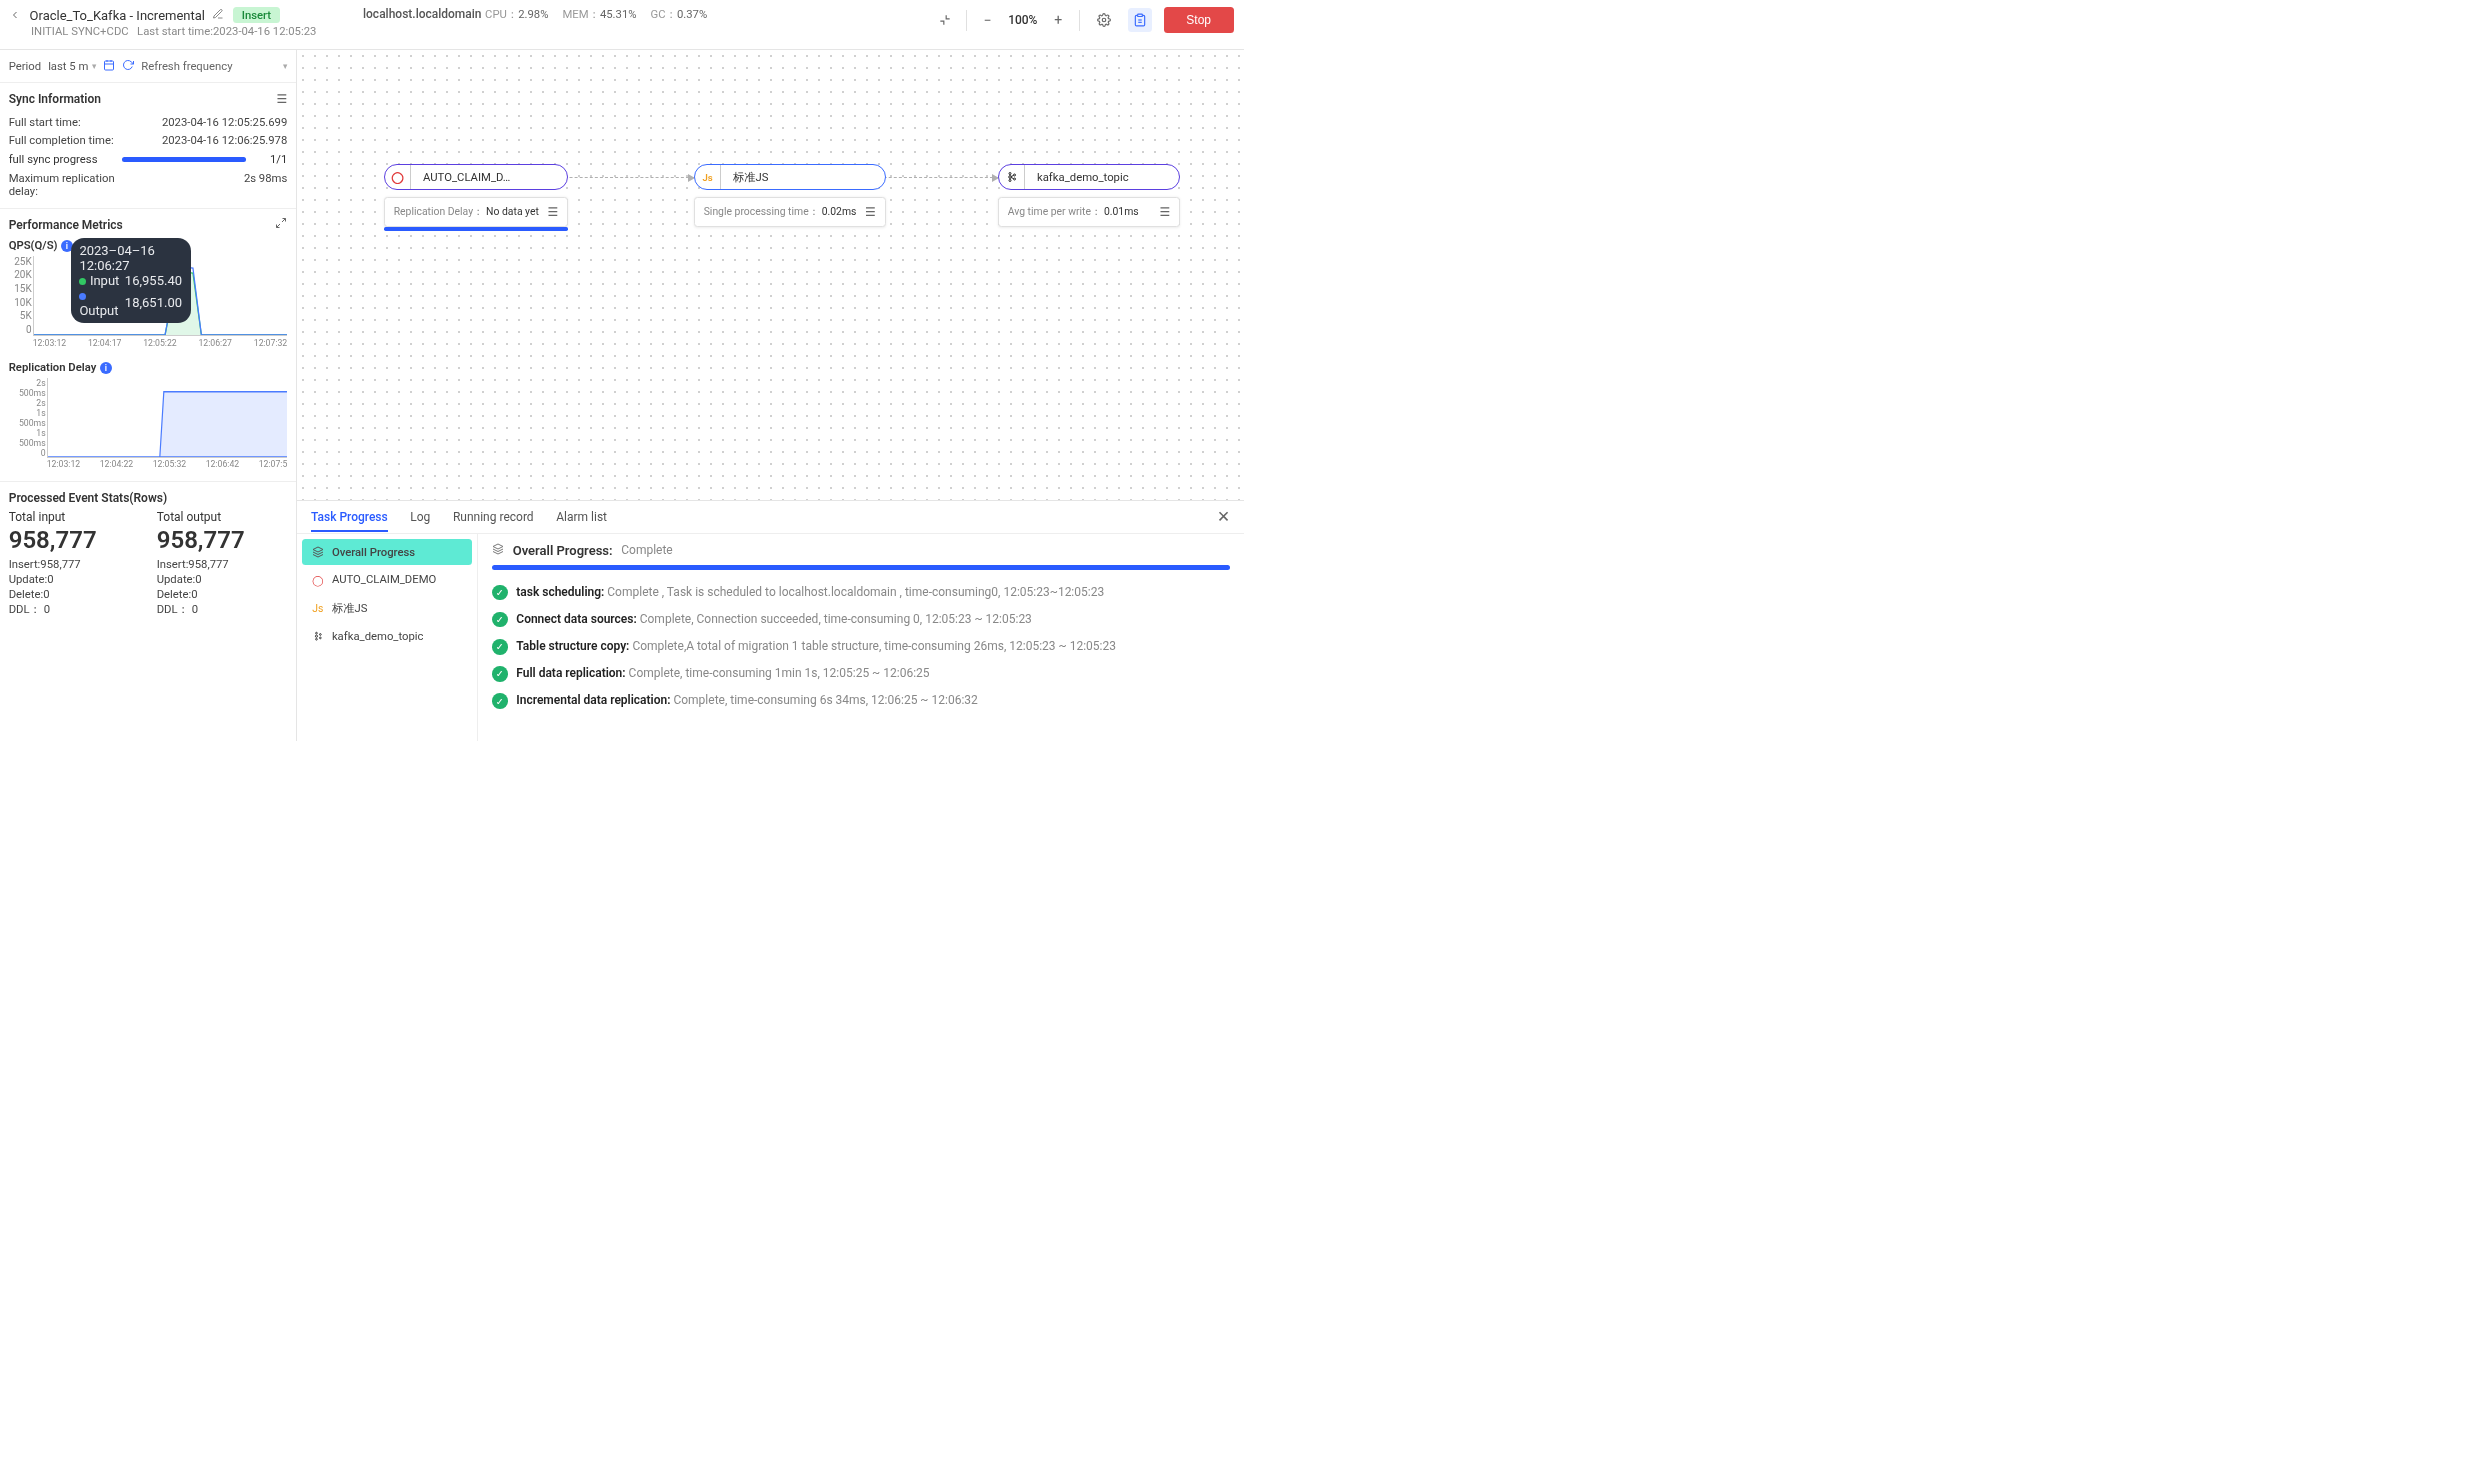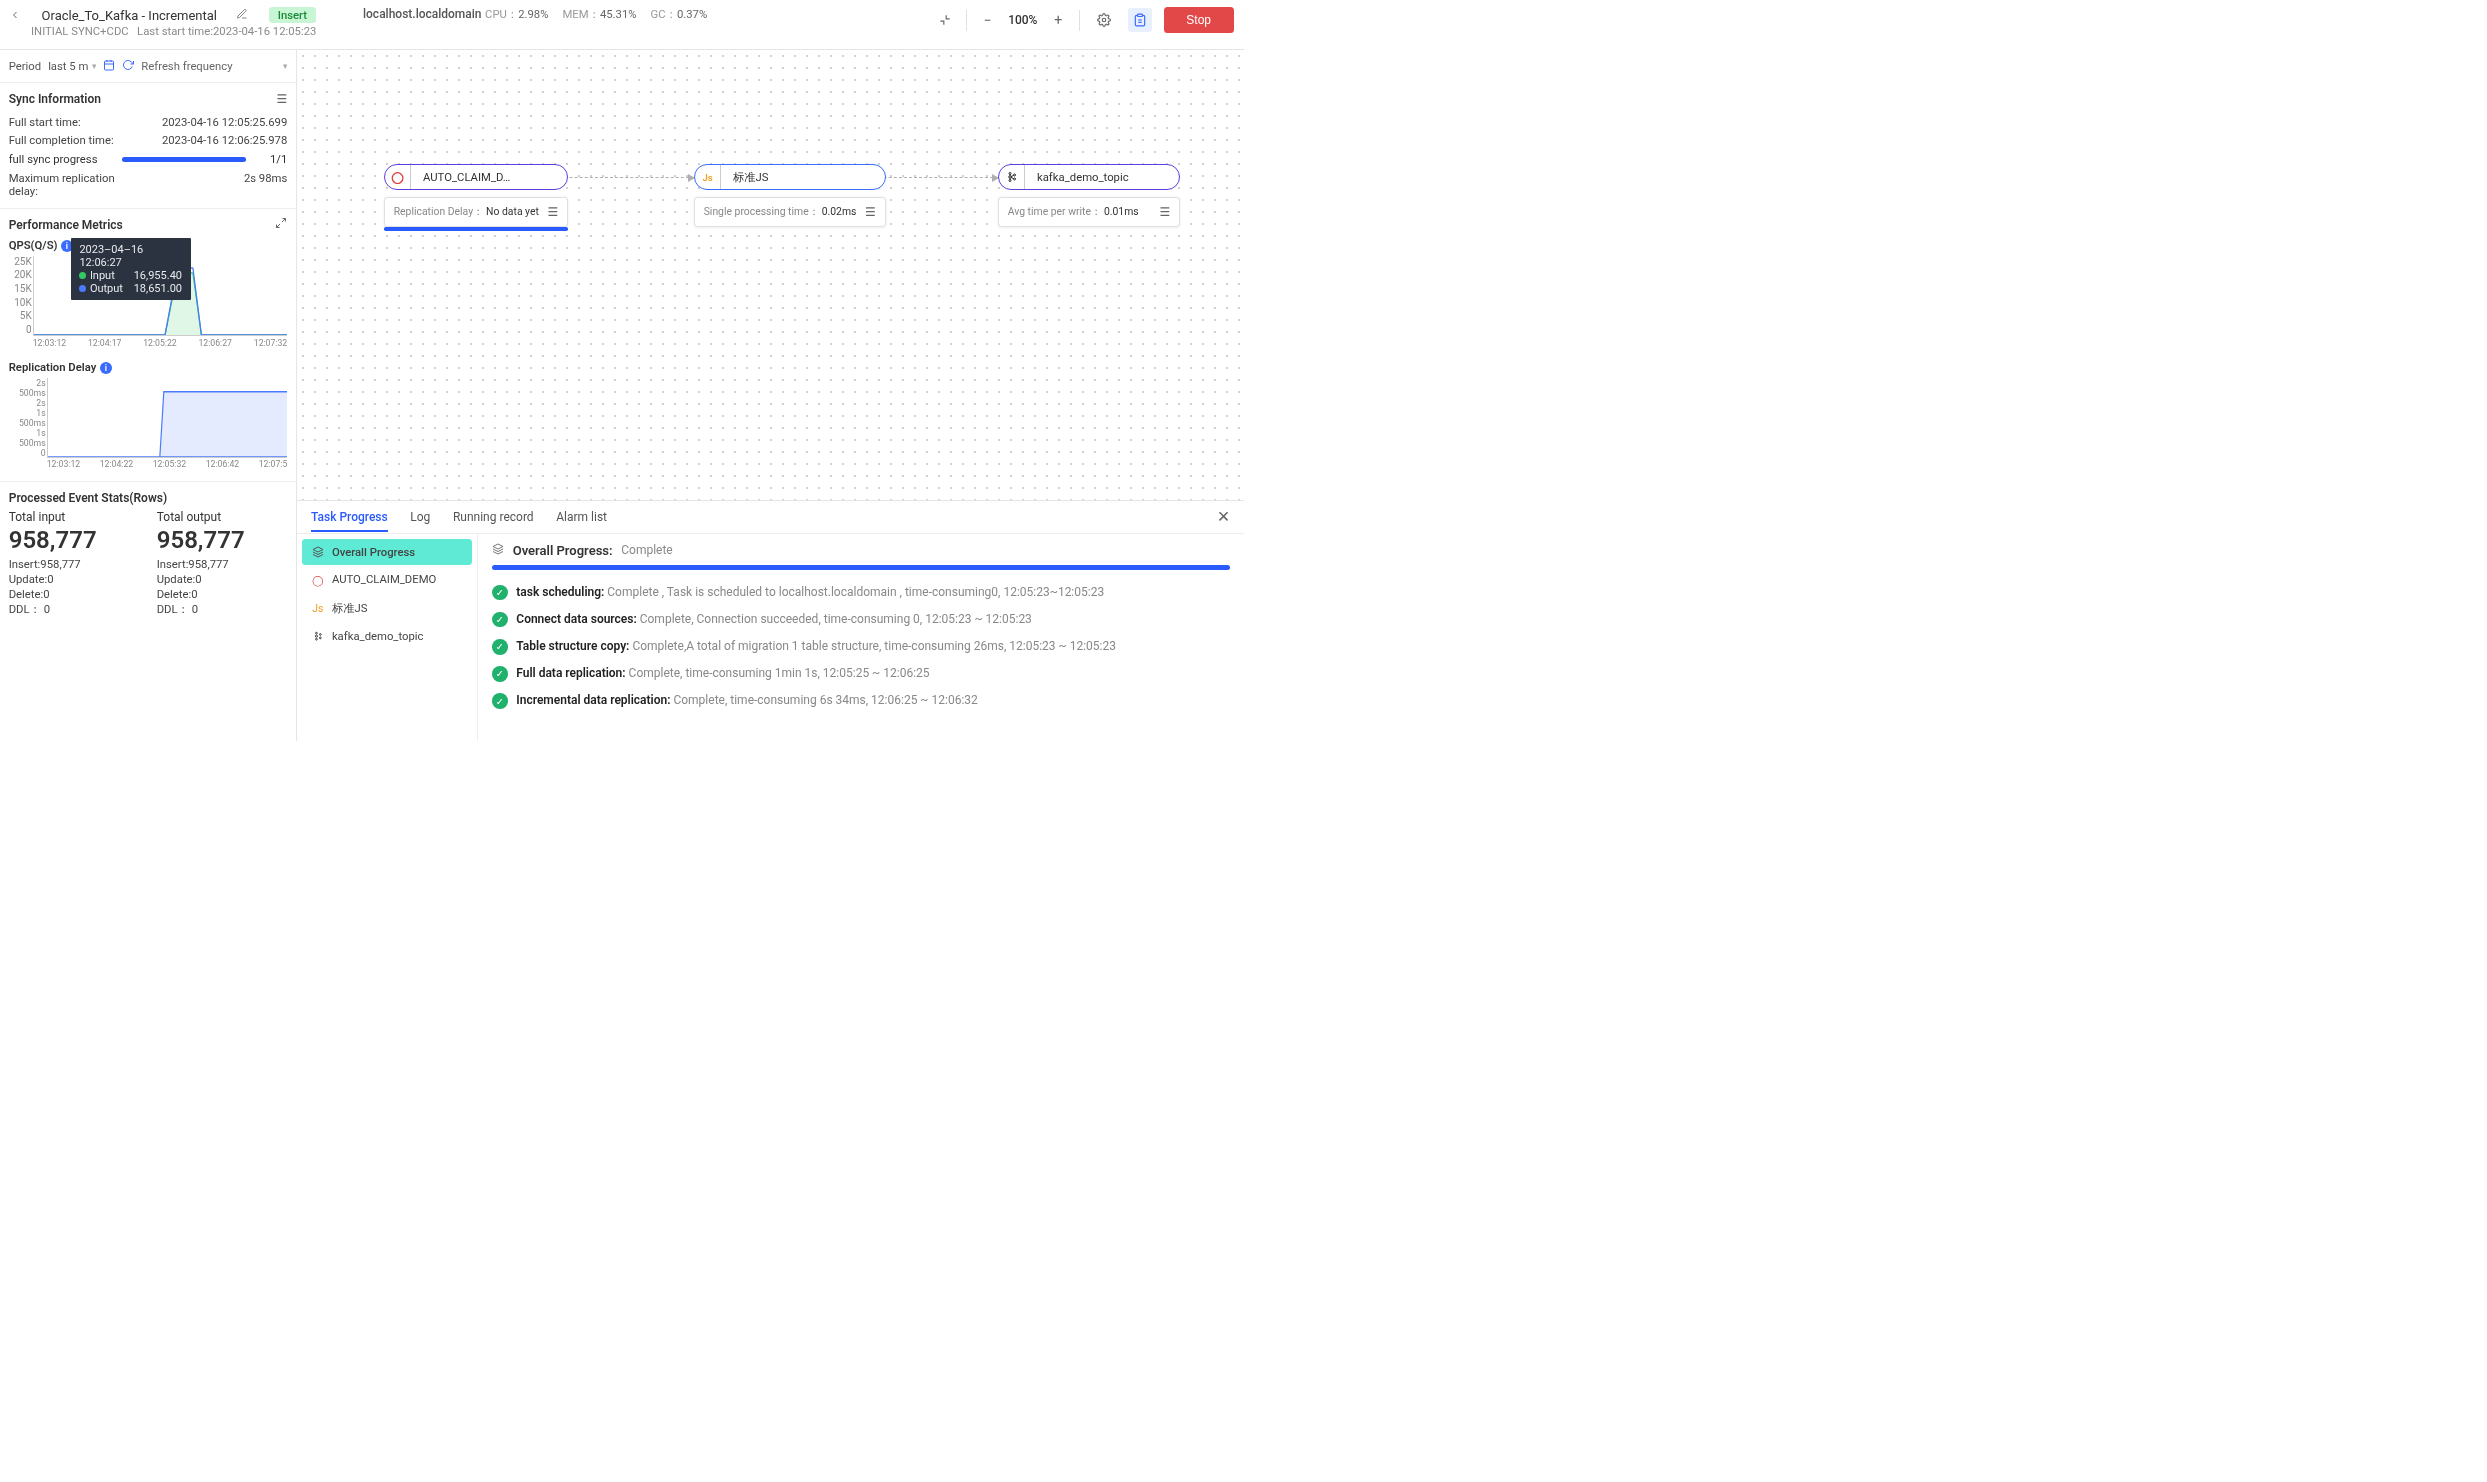--- a/index.html
+++ b/index.html
@@ -20,21 +20,21 @@
     height: 50px;
   }
   .tb-left {
     display: flex;
     flex-direction: column;
     width: 330px;
   }
   .tb-titlebar {
     display: flex;
     align-items: center;
-    gap: 19px;
+    gap: 7px;
   }
   .back-btn { width: 15.6px; height: 15.6px; display: flex; align-items: center; justify-content: center; cursor: pointer; color: #666; }
   .task-title { font-size: 13px; font-weight: 400; color: #333; }
   .edit-icon { width: 14px; height: 14px; color: #888; cursor: pointer; }
   .status-badge {
     background: #c8f5d3;
     color: #1a8a3a;
     font-size: 11.3px;
     font-weight: 500;
     padding: 1.7px 8.7px;
@@ -143,22 +143,22 @@
   .chart-body{ position:relative; height:80px; border-left:0.9px solid #ccc; border-bottom:0.9px solid #ccc; margin-top:3.5px; margin-left:24px;}
   .chart-yticks{ position:absolute; left:-26px; top:0; height:100%; display:flex; flex-direction:column; justify-content:space-between; font-size:10px; color:#888; text-align:right; width:24px;}
   .chart-xticks{ display:flex; justify-content:space-between; font-size:8.7px; color:#888; margin-left:24px; margin-top:1.7px;}
   .chart-svg{ position:absolute; left:0; top:0; width:100%; height:100%; }
   .tooltip{
     position:absolute;
     left:62px; top:-1.7px;
     background:#2b3340;
     color:#e8eaed;
     padding:5.2px 8.7px;
-    border-radius:1px;
-    font-size:11px;
+    border-radius:13px;
+    font-size:13px;
     width:120px;
     z-index:5;
   }
   .tooltip .tt-row{display:flex; justify-content:space-between; align-items:center; gap:5.2px;}
   .tt-dot{width:7px;height:7px;border-radius:50%;display:inline-block;margin-right:3.5px;}
   .tt-dot.g{background:#32c864;}
   .tt-dot.b{background:#4a7bff;}
   .delay-chart-body{position:relative; height:80px; border-left:0.9px solid #ccc; border-bottom:0.9px solid #ccc; margin-top:3.5px; margin-left:38px;}
   .delay-yticks{position:absolute; left:-40px; top:0; height:100%; display:flex; flex-direction:column; justify-content:space-between; font-size:8.7px; color:#888; text-align:right; width:38px;}
   .delay-xticks{display:flex; justify-content:space-between; font-size:8.7px; color:#888; margin-left:38px; margin-top:1.7px;}

